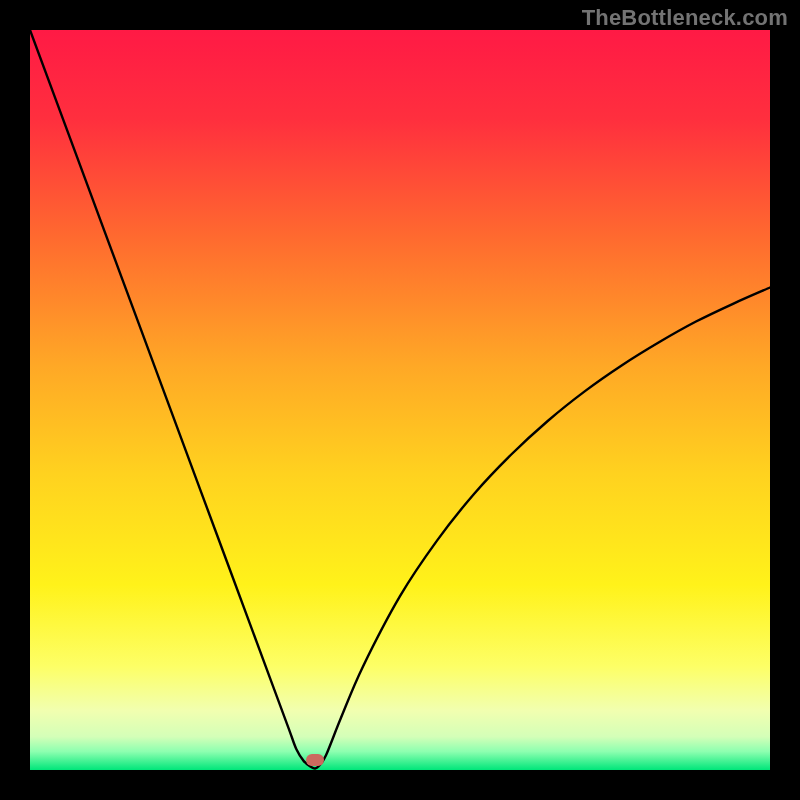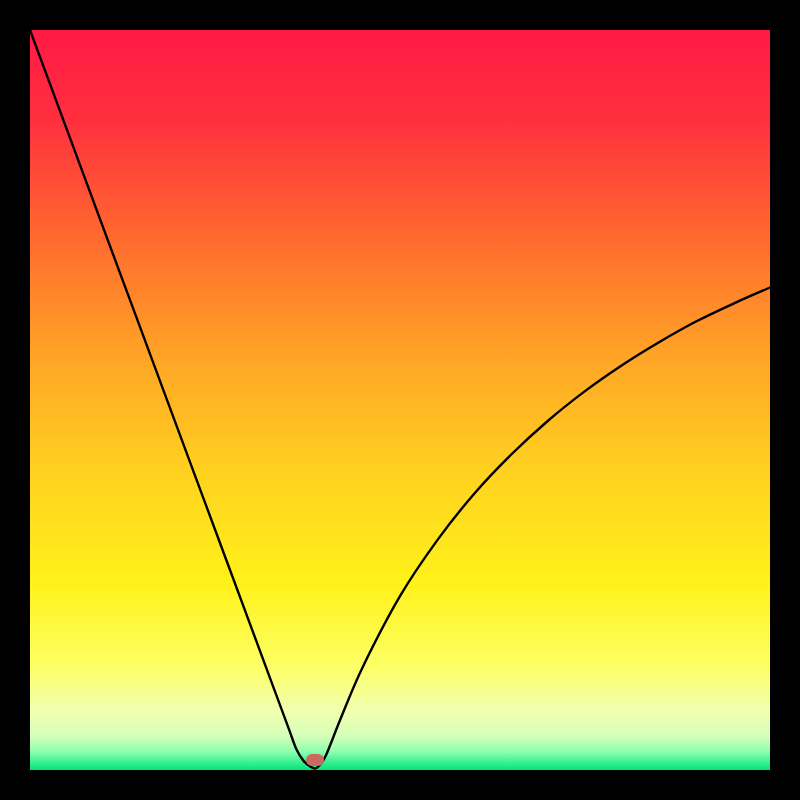--- a/index.html
+++ b/index.html
@@ -42,20 +42,21 @@
     height: 12px;
     border-radius: 6px;
     background: #cb6a5f;
     transform: translate(-50%, -50%);
   }
 </style>
 </head>
 <body>
 
 <div class="frame">
+  <div class="watermark">TheBottleneck.com</div>
   <div class="plot-area">
     <svg class="gradient" viewBox="0 0 740 740" preserveAspectRatio="none">
       <defs>
         <linearGradient id="bg-grad" x1="0" y1="0" x2="0" y2="1">
             <stop offset="0.00%" stop-color="#ff1a45"></stop>
             <stop offset="12.00%" stop-color="#ff2f3e"></stop>
             <stop offset="28.00%" stop-color="#ff6a2f"></stop>
             <stop offset="45.00%" stop-color="#ffa726"></stop>
             <stop offset="60.00%" stop-color="#ffd21f"></stop>
             <stop offset="75.00%" stop-color="#fff21a"></stop>

